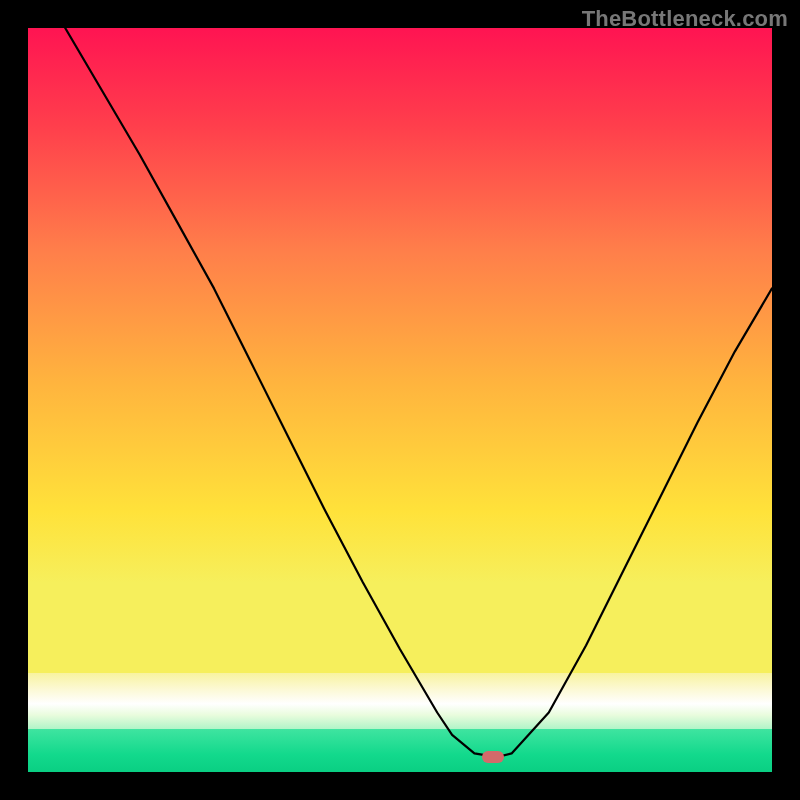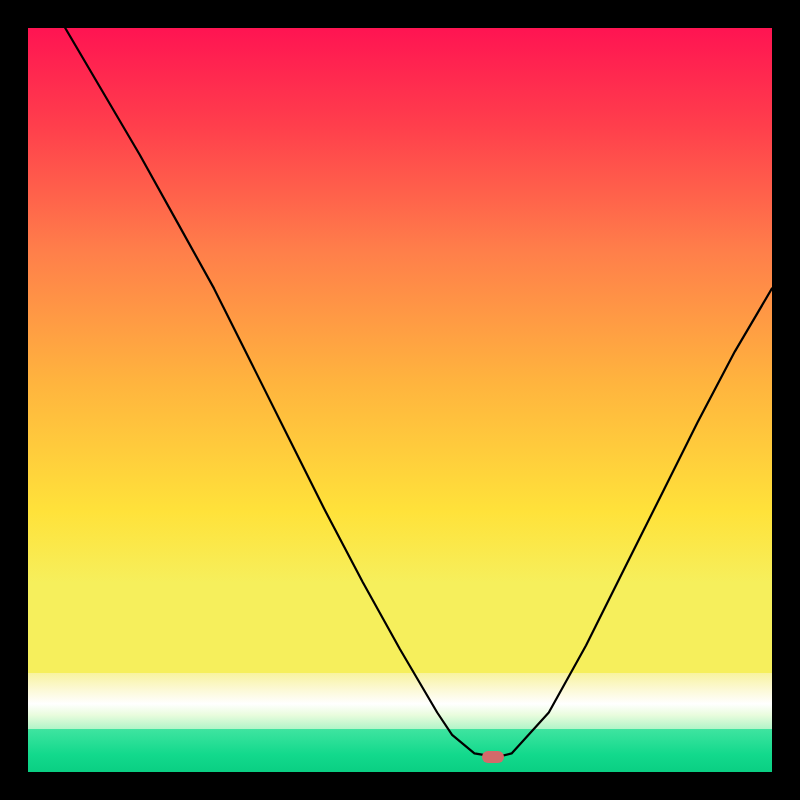--- a/index.html
+++ b/index.html
@@ -66,20 +66,21 @@
     height: 12px;
     border-radius: 6px;
     background: #d36a6a;
     transform: translate(-50%, -50%);
   }
 </style>
 </head>
 <body>
 
 <div class="frame">
+  <div class="watermark">TheBottleneck.com</div>
 
   <div class="plot">
     <svg viewBox="0 0 744 744" width="744" height="744" preserveAspectRatio="none">
       <defs>
         <linearGradient id="bg" x1="0" y1="0" x2="0" y2="1">
           <stop offset="0%" stop-color="#ff1452"></stop>
           <stop offset="15%" stop-color="#ff3e4c"></stop>
           <stop offset="35%" stop-color="#ff804a"></stop>
           <stop offset="55%" stop-color="#ffb43e"></stop>
           <stop offset="75%" stop-color="#ffe23a"></stop>

